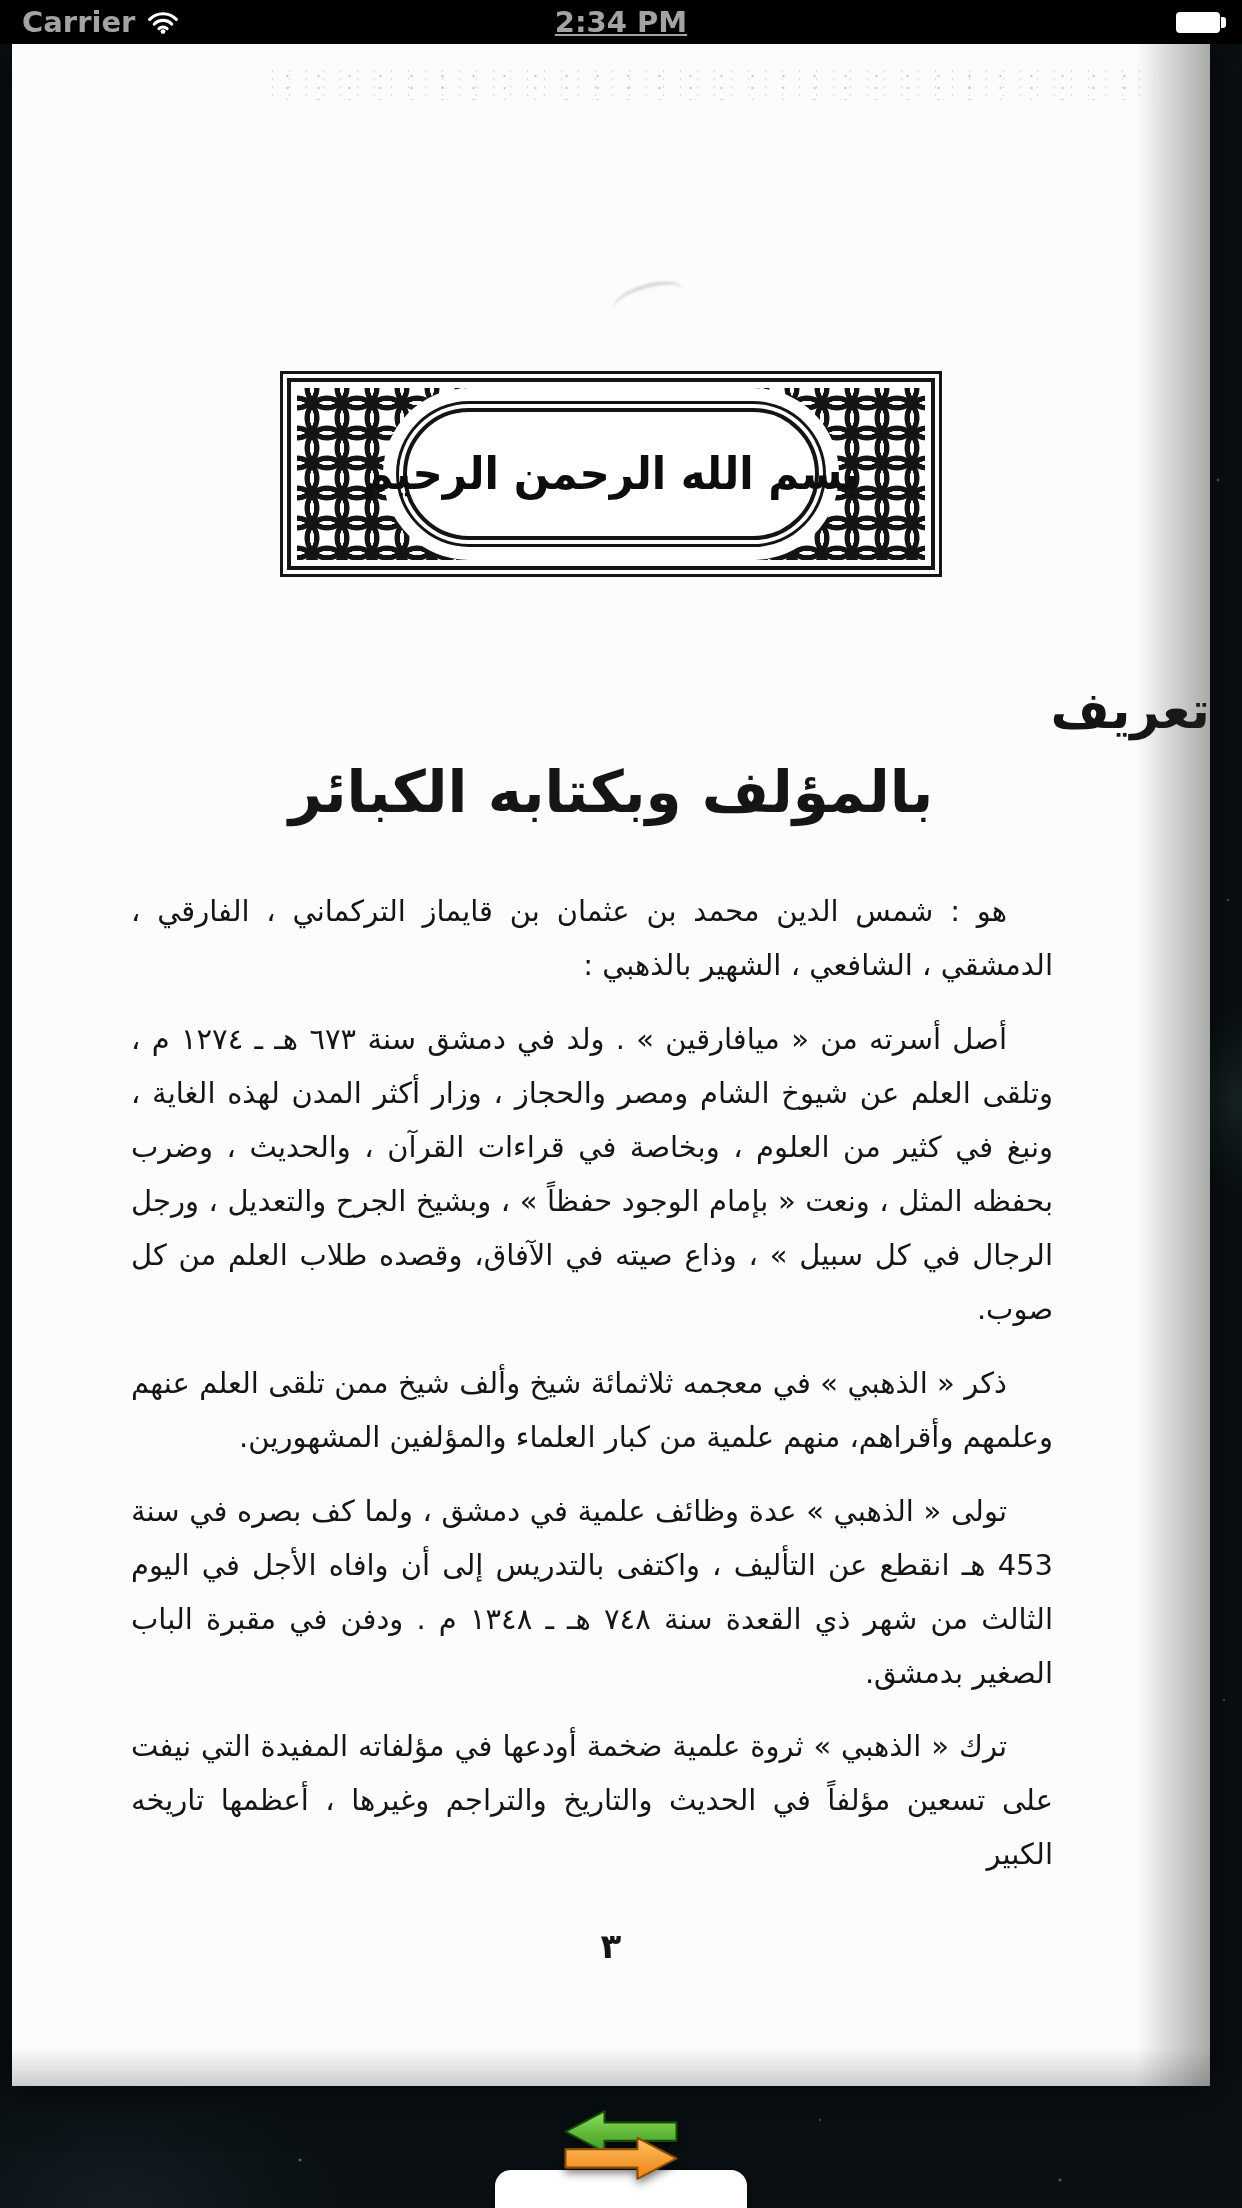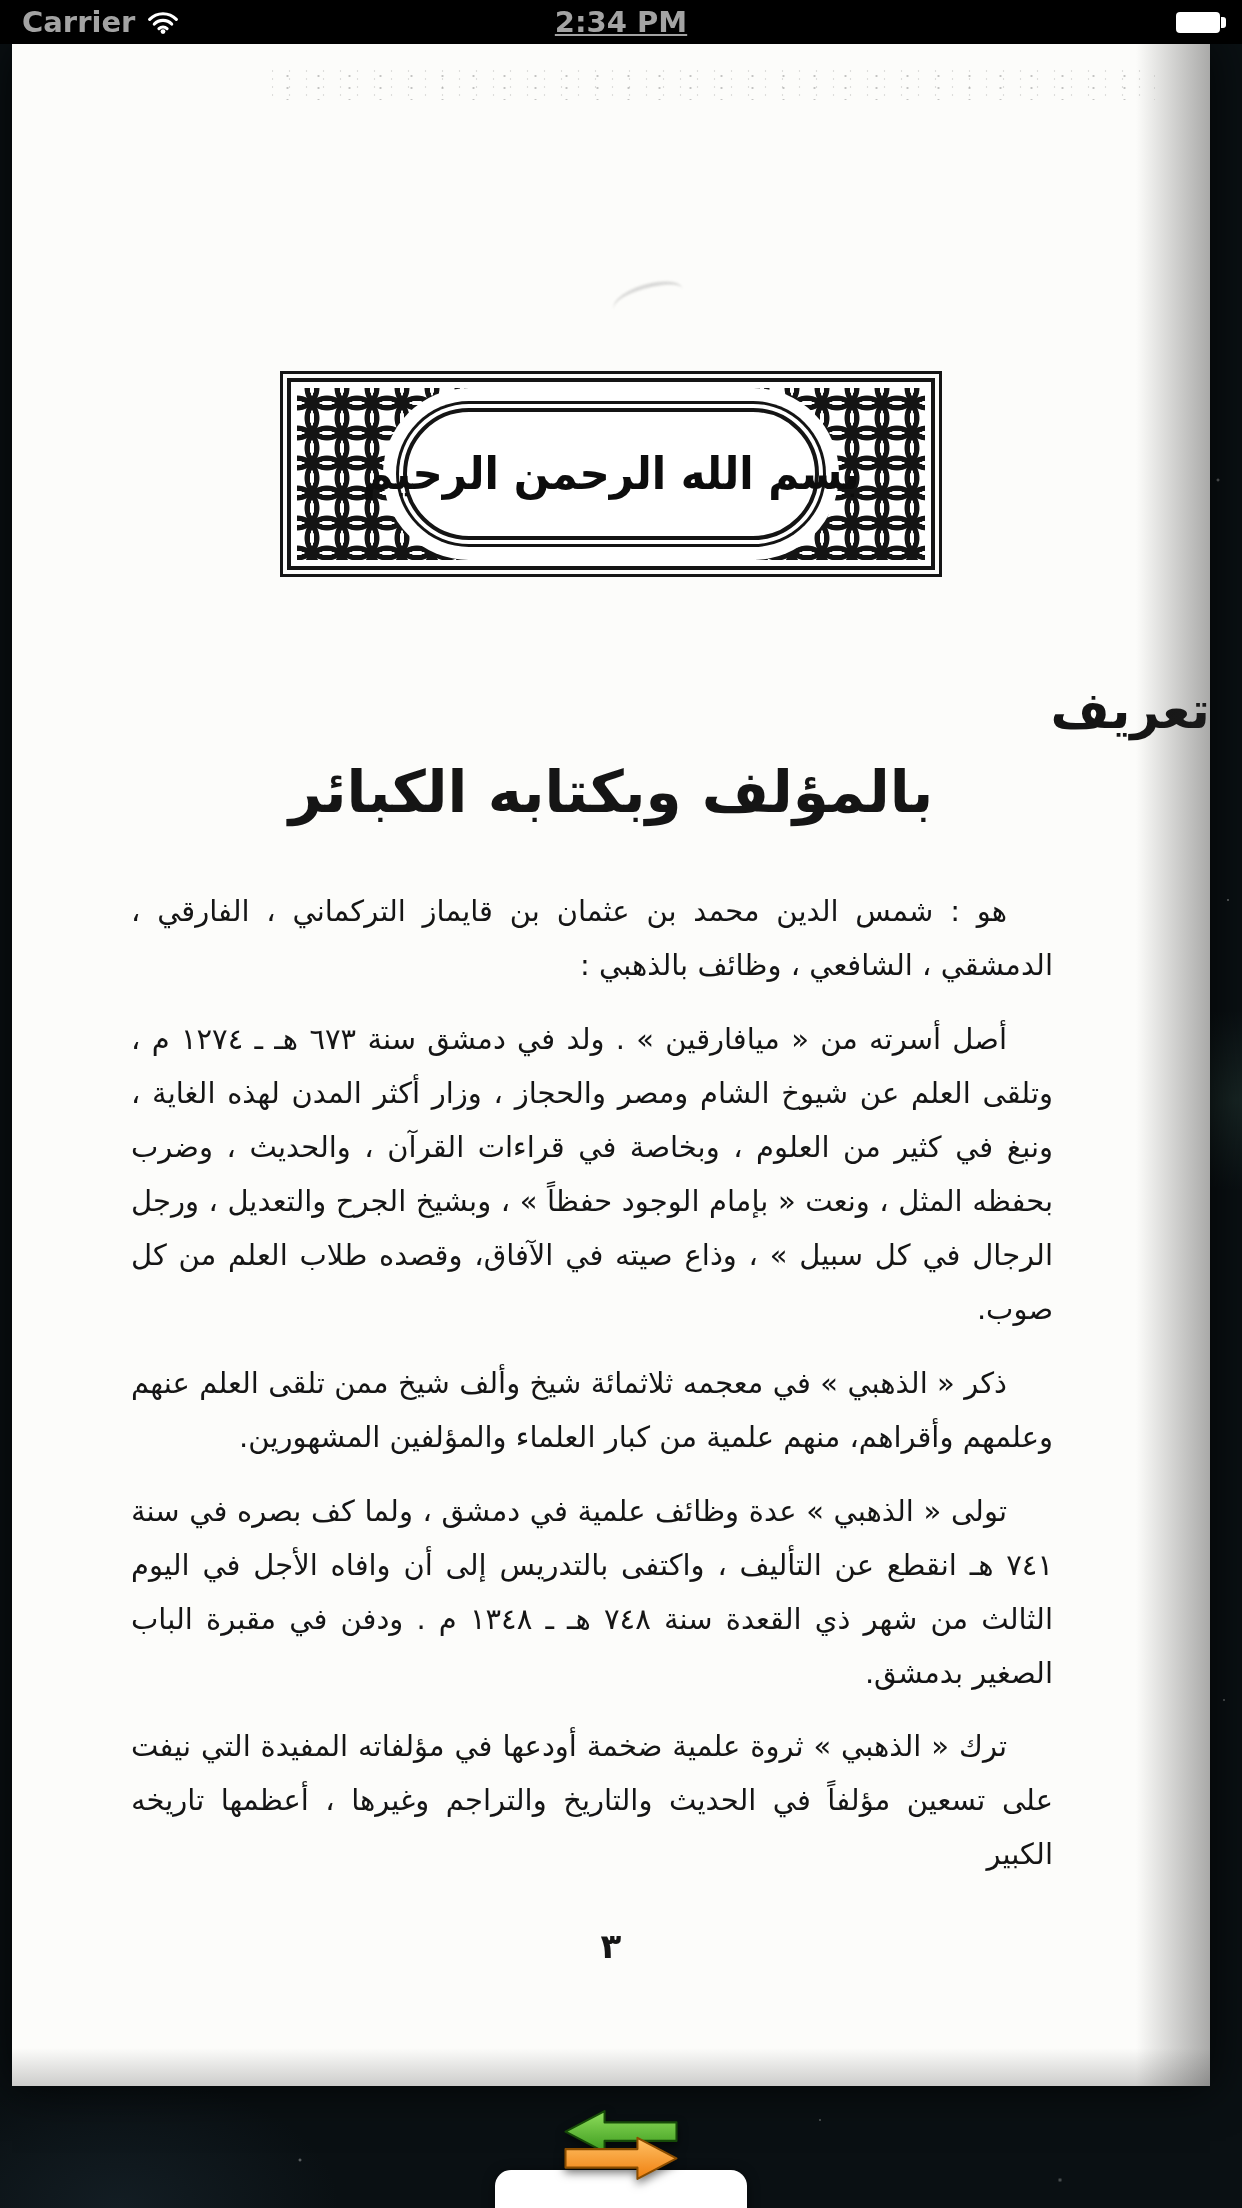--- a/index.html
+++ b/index.html
@@ -192,24 +192,24 @@
     <div class="frame-ornament"></div>
     <div class="frame-pill">
       <span class="basmala">بسم الله الرحمن الرحيم</span>
     </div>
   </div>
 
   <h2 class="title">تعريف</h2>
   <h3 class="subtitle">بالمؤلف وبكتابه الكبائر</h3>
 
   <div class="body-text">
-    <p>هو : شمس الدين محمد بن عثمان بن قايماز التركماني ، الفارقي ، الدمشقي ، الشافعي ، وظائف بالذهبي :</p>
+    <p>هو : شمس الدين محمد بن عثمان بن قايماز التركماني ، الفارقي ، الدمشقي ، الشافعي ، الشهير بالذهبي :</p>
     <p>أصل أسرته من « ميافارقين » . ولد في دمشق سنة ٦٧٣ هـ ـ ١٢٧٤ م ، وتلقى العلم عن شيوخ الشام ومصر والحجاز ، وزار أكثر المدن لهذه الغاية ، ونبغ في كثير من العلوم ، وبخاصة في قراءات القرآن ، والحديث ، وضرب بحفظه المثل ، ونعت « بإمام الوجود حفظاً » ، وبشيخ الجرح والتعديل ، ورجل الرجال في كل سبيل » ، وذاع صيته في الآفاق، وقصده طلاب العلم من كل صوب.</p>
     <p>ذكر « الذهبي » في معجمه ثلاثمائة شيخ وألف شيخ ممن تلقى العلم عنهم وعلمهم وأقراهم، منهم علمية من كبار العلماء والمؤلفين المشهورين.</p>
-    <p>تولى « الذهبي » عدة وظائف علمية في دمشق ، ولما كف بصره في سنة ٧٤١ هـ انقطع عن التأليف ، واكتفى بالتدريس إلى أن وافاه الأجل في اليوم الثالث من شهر ذي القعدة سنة ٧٤٨ هـ ـ ١٣٤٨ م . ودفن في مقبرة الباب الصغير بدمشق.</p>
+    <p>تولى « الذهبي » عدة وظائف علمية في دمشق ، ولما كف بصره في سنة 453 هـ انقطع عن التأليف ، واكتفى بالتدريس إلى أن وافاه الأجل في اليوم الثالث من شهر ذي القعدة سنة ٧٤٨ هـ ـ ١٣٤٨ م . ودفن في مقبرة الباب الصغير بدمشق.</p>
     <p>ترك « الذهبي » ثروة علمية ضخمة أودعها في مؤلفاته المفيدة التي نيفت على تسعين مؤلفاً في الحديث والتاريخ والتراجم وغيرها ، أعظمها تاريخه الكبير</p>
   </div>
 
   <div class="page-number">٣</div>
 </div>
 
 <div class="nav-control">
   <div class="nav-bar"></div>
   <svg class="swap-icon" viewBox="0 0 120 72">
     <defs>

